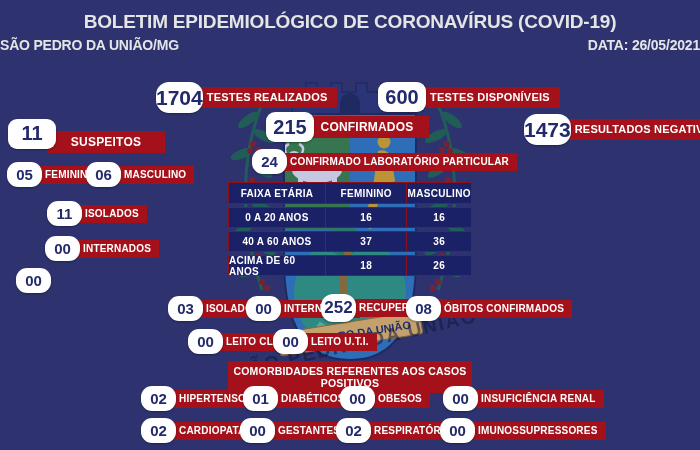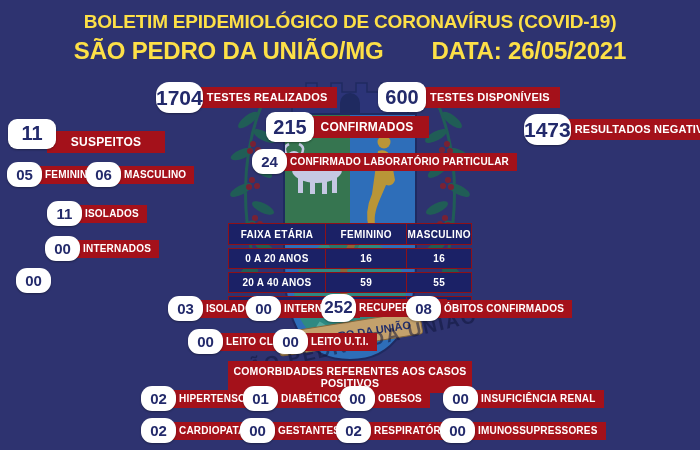--- a/index.html
+++ b/index.html
@@ -7,45 +7,45 @@
   .stage { position:relative; width:700px; height:450px; background:#2e3370; overflow:hidden; }
 
   
   .crest { position:absolute; left:222px; top:58px; width:256px; height:320px; opacity:0.95; }
   .crest text { font-family:"Liberation Sans", sans-serif; }
   .ghost { position:absolute; left:232px; top:334px; width:236px; text-align:center;
            transform:rotate(-13deg); font-size:19px; font-weight:bold; letter-spacing:2px;
            color:rgba(16,22,60,0.55); white-space:nowrap; }
 
   
-  .hdr { position:absolute; left:0; top:11px; width:100%; text-align:center; color:#fde047;
+  .hdr { position:absolute; left:0; top:11px; width:100%; text-align:center; color:#e5e5e5;
          font-weight:bold; letter-spacing:-0.2px; }
   .hdr-l1 { font-size:19px; }
-  .hdr-l2 { font-size:24px; margin-top:4px; display:flex; justify-content:center; gap:48px; }
+  .hdr-l2 { font-size:14px; margin-top:4px; display:flex; justify-content:space-between; gap:48px; }
 
   
   .stat { position:absolute; display:flex; align-items:center; }
   .badge { background:#ffffff; color:#232a6b; font-weight:bold; display:inline-flex;
            align-items:center; justify-content:center; flex:none; position:relative; z-index:2;
            box-shadow:0 1px 2px rgba(0,0,0,0.35); }
   .b-xl { min-width:46px; height:31px; font-size:21px; border-radius:13px; padding:0 0; }
   .b-lg { min-width:40px; height:30px; font-size:20px; border-radius:9px; padding:0 4px; }
   .b-md { min-width:35px; height:28px; font-size:17px; border-radius:12px; padding:0 0; }
   .b-sm { min-width:29px; height:25px; font-size:15px; border-radius:11px; padding:0 3px; }
   .rb { background:#a4111a; color:#ffffff; font-weight:bold; font-size:11px; line-height:1;
         padding:5px 10px 5px 13px; margin-left:-9px; white-space:nowrap; letter-spacing:0.2px; }
   .rb-sm { font-size:10px; padding:4px 8px 4px 12px; }
   .w100 { width:100px; text-align:center; padding-left:9px; padding-right:9px; font-size:12px;margin-top:17px; }
   .w106 { width:106px; text-align:center; padding-left:9px; padding-right:9px; font-size:12px; }
 
   
   .agetable { position:absolute; left:228px; top:182px; width:244px; }
   .trow { display:flex; height:19px; margin-bottom:3px; background:#1b2166;
           border:1px solid #8e1018; }
-  .trow.thead { height:20px;margin-top:41px; }
+  .trow.thead { height:20px; }
   .tc { display:flex; align-items:center; justify-content:center; color:#ffffff;
         font-weight:bold; font-size:10px; letter-spacing:0.3px; }
   .c1 { width:40%; border-right:1px solid #8e1018; }
   .c2 { width:33.5%; border-right:1px solid #8e1018; }
   .c3 { width:26.5%; }
 
   .wide-banner { position:absolute; left:228px; top:361px; width:244px; background:#a4111a;
                  color:#ffffff; font-weight:bold; font-size:10.5px; text-align:center;
                  padding:4px 0; letter-spacing:0.2px; }
 </style>
@@ -192,29 +192,29 @@
       <div class="tc c1">FAIXA ETÁRIA</div>
       <div class="tc c2">FEMININO</div>
       <div class="tc c3">MASCULINO</div>
     </div>
     <div class="trow">
       <div class="tc c1">0 A 20 ANOS</div>
       <div class="tc c2">16</div>
       <div class="tc c3">16</div>
     </div>
     <div class="trow">
-      <div class="tc c1">20 A 40 ANOS</div>
-      <div class="tc c2">59</div>
-      <div class="tc c3">55</div>
-    </div>
-    <div class="trow">
       <div class="tc c1">40 A 60 ANOS</div>
       <div class="tc c2">37</div>
       <div class="tc c3">36</div>
     </div>
+    <div class="trow">
+      <div class="tc c1">ACIMA DE 60 ANOS</div>
+      <div class="tc c2">18</div>
+      <div class="tc c3">26</div>
+    </div>
   </div>
 
   <div class="stat" style="left:168px;top:296px">
     <span class="badge b-sm">03</span>
     <span class="rb rb-sm">ISOLADOS</span>
   </div>
   <div class="stat" style="left:246px;top:296px">
     <span class="badge b-sm">00</span>
     <span class="rb rb-sm">INTERNADOS</span>
   </div>

